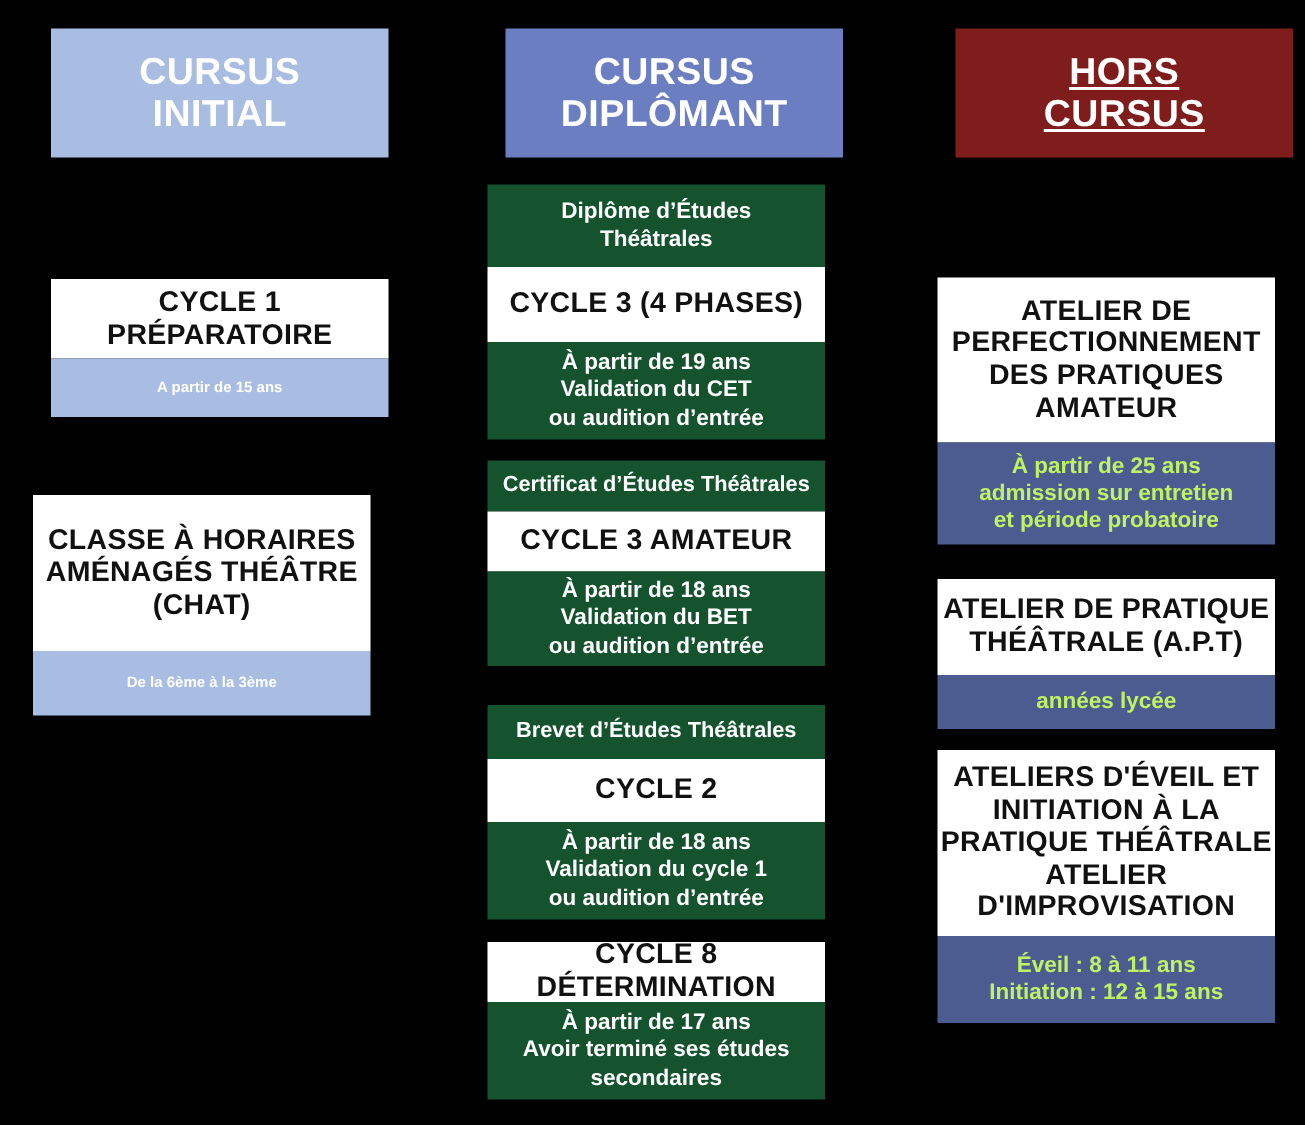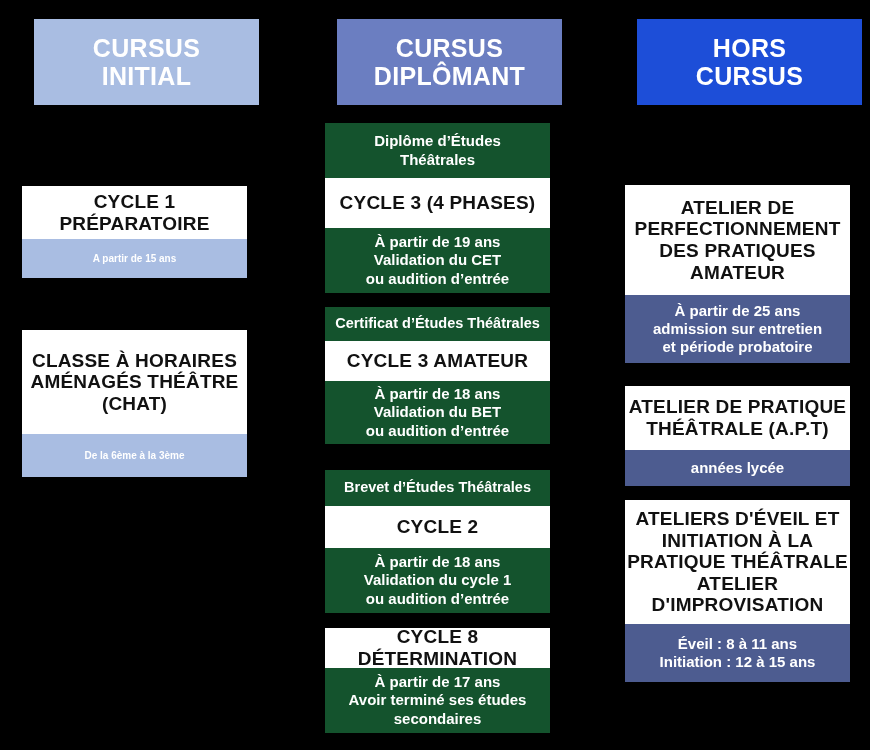--- a/index.html
+++ b/index.html
@@ -17,50 +17,50 @@
 
   
   .col-head{
     position:absolute;top:19px;width:225px;height:86px;
     display:flex;align-items:center;justify-content:center;
     color:#fff;font-weight:bold;font-size:25px;line-height:1.12;
     text-align:center;letter-spacing:.3px;margin-left:12px;
   }
   .head-1{background:#a9bde2;}
   .head-2{background:#6b7ec1;}
-  .head-3{background:#1d4ed8;}
+  .head-3{background:#7f1d1d;text-decoration:underline;}
 
   
   .card{position:absolute;width:225px;display:flex;flex-direction:column;}
   .band{
     box-sizing:border-box;width:100%;
     display:flex;align-items:center;justify-content:center;
     text-align:center;
   }
   .band-white{
     background:#ffffff;color:#111;
     font-weight:bold;font-size:19px;line-height:1.14;
     letter-spacing:.2px;
   }
   .band-tint1{background:#a9bde2;color:#fff;font-weight:bold;font-size:10px;line-height:1.2;}
   .band-tint2{background:#14532d;color:#fff;font-weight:bold;font-size:15px;line-height:1.22;}
   .band-tint2.cap{font-size:14.5px;}
-  .band-tint3{background:#4d5c90;color:#ffffff;font-weight:bold;font-size:15px;line-height:1.22;}
+  .band-tint3{background:#4d5c90;color:#bef264;font-weight:bold;font-size:15px;line-height:1.22;}
 
   .ml{white-space:pre-line;}
 </style>
 </head>
 <body>
 
 <div class="board">
 
   <div class="col-head head-1 col-1 ml">CURSUS
 INITIAL</div>
 
-  <div class="card col-1" style="top:186px;">
+  <div class="card col-1" style="top:186px;margin-left:12px;">
     <div class="band band-white" style="height:53px;">CYCLE 1 PRÉPARATOIRE</div>
     <div class="band band-tint1" style="height:39px;">A partir de 15 ans</div>
   </div>
 
   <div class="card col-1" style="top:330px;">
     <div class="band band-white ml" style="height:104px;">CLASSE À HORAIRES
 AMÉNAGÉS THÉÂTRE
 (CHAT)</div>
     <div class="band band-tint1" style="height:43px;">De la 6ème à la 3ème</div>
   </div>

